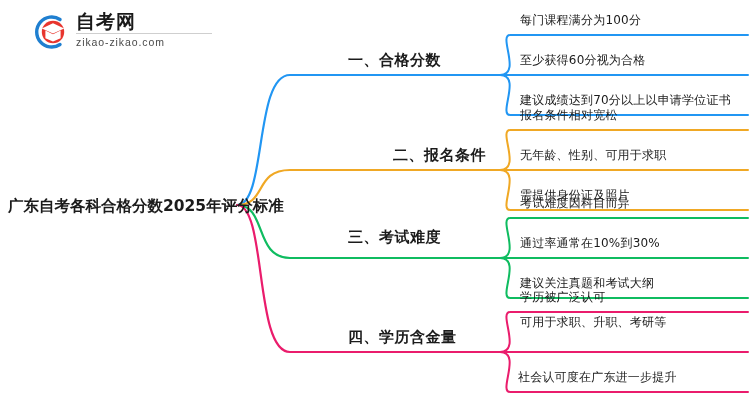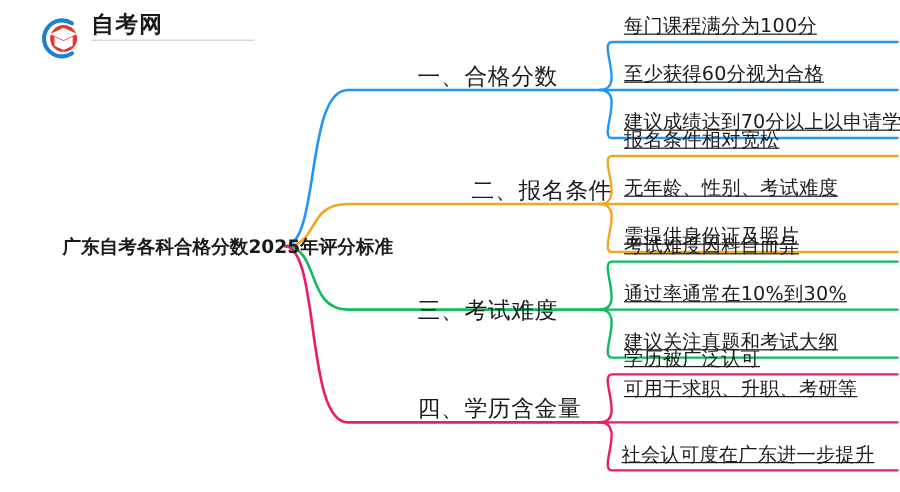--- a/index.html
+++ b/index.html
@@ -74,49 +74,48 @@
     white-space: nowrap;
     color: #1b1b1b;
     font-family: "DejaVu Sans", "Liberation Sans", sans-serif;
   }
   .root-text {
     font-size: 15.5px;
     font-weight: bold;
     left: 8px;
     top: 196px;
     letter-spacing: 0px;
-    margin-left: 44px;
   }
   .branch-text {
-    font-size: 19px;
-    font-weight: normal;
+    font-size: 15px;
+    font-weight: bold;
     letter-spacing: 0.5px;
   }
   .leaf-text {
-    font-size: 16px;
+    font-size: 12px;
     font-weight: normal;
     letter-spacing: 0.2px;
-    text-decoration: underline;
   }
 </style>
 </head>
 <body>
 
 <div id="stage">
 
   <div class="logo-wrap">
     <svg class="logo-mark" viewBox="0 0 40 40">
       <path id="logo-arc" d="M30 7.5 A15 15 0 1 0 30 32.5" fill="none" stroke-width="3.4" stroke-linecap="round" stroke="#1f7fd0"></path>
       <circle id="logo-disc" cx="23" cy="20" r="11.2" fill="#e8352e"></circle>
       <path id="logo-cap-top" d="M23 11.2 L34.2 16.4 L23 21.6 L11.8 16.4 Z" fill="#ffffff"></path>
       <path id="logo-cap-body" d="M15.4 18.6 L23 22.2 L30.6 18.6 L30.6 26.2 L23 29.6 L15.4 26.2 Z" fill="#ffffff"></path>
     </svg>
     <div class="logo-text">
       <div class="logo-cn">自考网</div>
       <div class="logo-rule"></div>
+      <div class="logo-url">zikao-zikao.com</div>
     </div>
   </div>
 
   <svg class="map" viewBox="0 0 750 410">
     <g id="connector-layer">
         <path d="M 237 205 C 267 205 254 75 290 75 L 500 75" fill="none" stroke="#2196f3" stroke-width="2.2" stroke-linecap="round"></path>
         <path d="M 500 75 C 522 75 498 35 510 35 L 748 35" fill="none" stroke="#2196f3" stroke-width="2" stroke-linecap="round"></path>
         <path d="M 500 75 C 522 75 498 75 510 75 L 748 75" fill="none" stroke="#2196f3" stroke-width="2" stroke-linecap="round"></path>
         <path d="M 500 75 C 522 75 498 115 510 115 L 748 115" fill="none" stroke="#2196f3" stroke-width="2" stroke-linecap="round"></path>
         <path d="M 237 205 C 267 205 254 170 290 170 L 500 170" fill="none" stroke="#f0a824" stroke-width="2.2" stroke-linecap="round"></path>
@@ -136,23 +135,23 @@
 
   <div class="node-text root-text">广东自考各科合格分数2025年评分标准</div>
 
   <div id="label-layer">
       <div class="node-text branch-text" style="left: 348px; top: 51px;">一、合格分数</div>
       <div class="node-text leaf-text" style="left: 520px; top: 12px;">每门课程满分为100分</div>
       <div class="node-text leaf-text" style="left: 520px; top: 52px;">至少获得60分视为合格</div>
       <div class="node-text leaf-text" style="left: 520px; top: 92px;">建议成绩达到70分以上以申请学位证书</div>
       <div class="node-text branch-text" style="left: 348px; top: 146px; margin-left: 45px;">二、报名条件</div>
       <div class="node-text leaf-text" style="left: 520px; top: 107px;">报名条件相对宽松</div>
-      <div class="node-text leaf-text" style="left: 520px; top: 147px;">无年龄、性别、考试难度</div>
+      <div class="node-text leaf-text" style="left: 520px; top: 147px;">无年龄、性别、可用于求职</div>
       <div class="node-text leaf-text" style="left: 520px; top: 187px;">需提供身份证及照片</div>
-      <div class="node-text branch-text" style="left: 348px; top: 246px; text-align: center;">三、考试难度</div>
+      <div class="node-text branch-text" style="left: 348px; top: 228px; text-align: center;">三、考试难度</div>
       <div class="node-text leaf-text" style="left: 520px; top: 195px;">考试难度因科目而异</div>
       <div class="node-text leaf-text" style="left: 520px; top: 235px;">通过率通常在10%到30%</div>
       <div class="node-text leaf-text" style="left: 520px; top: 275px;">建议关注真题和考试大纲</div>
       <div class="node-text branch-text" style="left: 348px; top: 328px;">四、学历含金量</div>
       <div class="node-text leaf-text" style="left: 520px; top: 289px;">学历被广泛认可</div>
       <div class="node-text leaf-text" style="left: 520px; top: 314px;">可用于求职、升职、考研等</div>
       <div class="node-text leaf-text" style="left: 518px; top: 369px;">社会认可度在广东进一步提升</div>
     </div>
 
 </div>

